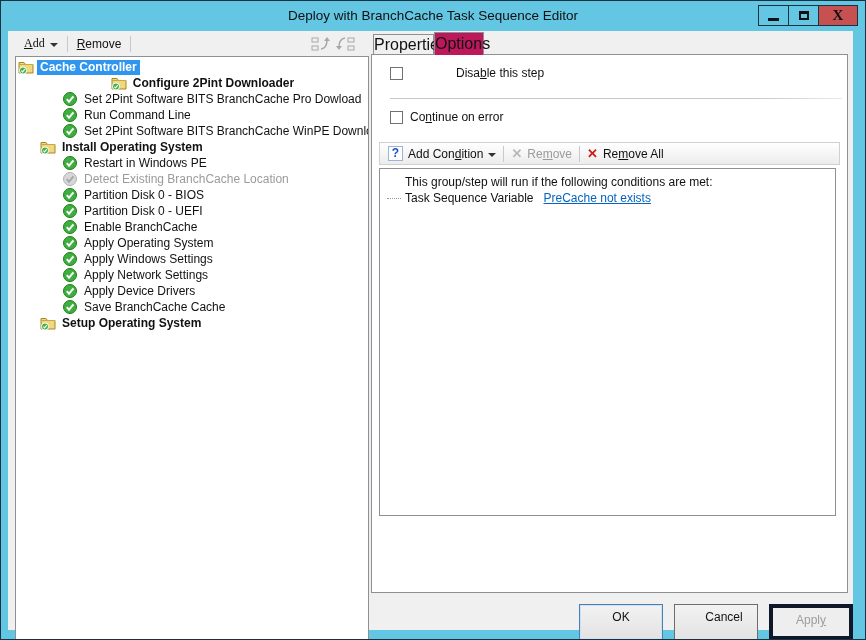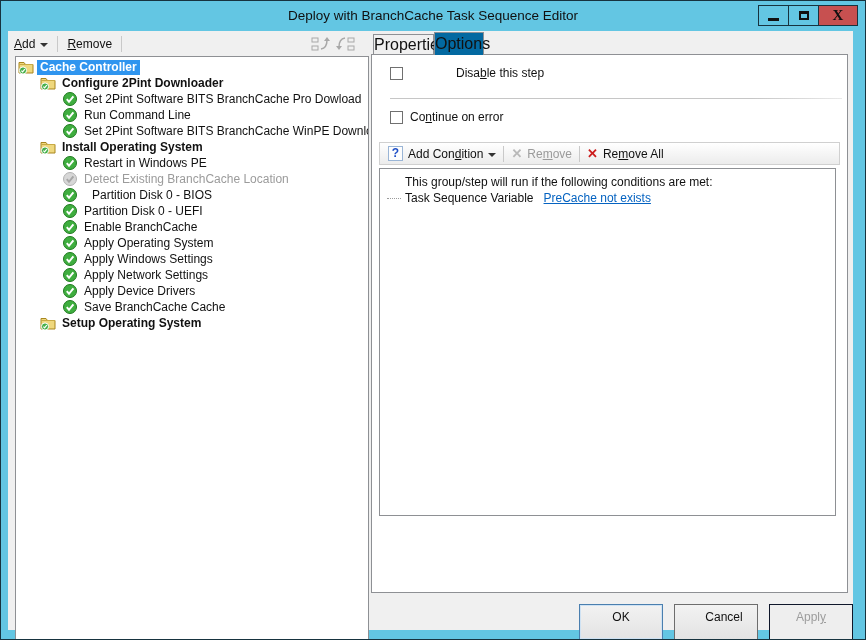--- a/index.html
+++ b/index.html
@@ -40,21 +40,21 @@
   .tree-row.bold { font-weight:bold; }
   .tree-row.disabled .tree-label { color:#9b9b9b; }
   .tree-icon { width:16px; height:16px; margin-right:3px; flex:0 0 16px; }
   .tree-icon svg { display:block; }
   .tree-label { padding:0 3px; line-height:15px; }
   .tree-label.selected { background:#2f95ef; color:#fff; }
   
   .tab { position:absolute; text-align:center; font-size:16px; background:#f0f0f0;
          border:1px solid #8e9094; border-bottom:none; cursor:default; }
   .tab-properties { left:365px; top:3px; width:61px; height:21px; line-height:20px; z-index:1; }
-  .tab-options { left:426px; top:1px; width:50px; height:23px; line-height:22px; background:#0369a1; z-index:3; }
+  .tab-options { left:426px; top:1px; width:50px; height:23px; line-height:22px; background:#be185d; z-index:3; }
   
   .panel { position:absolute; left:363px; top:23px; width:477px; height:539px;
            background:#fff; border:1px solid #8e9094; z-index:2; }
   .chk-row { position:absolute; display:flex; align-items:center; }
   .chk-row.row1 { left:18px; top:11px;gap:46px; } .chk-row.row2 { left:18px; top:55px; }
   .checkbox { width:13px; height:13px; background:#fff; border:1px solid #707070; margin-right:7px; }
   .panel-sep { position:absolute; left:18px; top:43px; width:452px; height:1px;
                background:linear-gradient(to right,#c6c6c6 80%,#e9e9e9); }
   
   .cond-toolbar { position:absolute; left:7px; top:87px; width:461px; height:23px;
@@ -71,21 +71,21 @@
                background:#fff; border:1px solid #8e9094; padding-top:5px; }
   .cond-header { margin-left:25px; height:16px; line-height:16px; }
   .cond-item { margin-left:7px; height:16px; display:flex; align-items:center; }
   .dotted { width:14px; height:1px; border-top:1px dotted #9a9a9a; margin-right:4px; }
   .cond-link { color:#0563c1; text-decoration:underline; margin-left:10px; cursor:pointer; }
   
   .footer-btn { position:absolute; top:573px; width:84px; height:36px; text-align:center;
                 line-height:24px; background:linear-gradient(#f2f2f2,#e3e3e3); cursor:default; }
   .btn-ok { left:571px; border:1px solid #4a7faf; box-shadow:0 0 0 1px #cfe2f3 inset; }
   .btn-cancel { left:666px; border:1px solid #6d6d6d;padding-left:16px; }
-  .btn-apply { left:761px; border:1px solid #0f172a; color:#9d9d9d; background:#eeeeee; }
+  .btn-apply { left:761px; border:4px solid #0f172a; color:#9d9d9d; background:#eeeeee; }
 </style>
 </head>
 <body>
 
 <div class="window">
 
   <div class="titlebar">
     <div class="title">Deploy with BranchCache Task Sequence Editor</div>
     <div class="win-btn btn-min">
         <span class="glyph-min"></span>
@@ -94,21 +94,21 @@
         <span class="glyph-max"></span>
       </div>
     <div class="win-btn btn-close">
         <span class="glyph-close">X</span>
       </div>
   </div>
 
   <div class="content">
 
     <div class="ts-toolbar">
-      <div class="tb-btn" style="">
+      <div class="tb-btn" style="margin-left:10px;font-family:Liberation Serif, serif;">
         <span><u>A</u><span>dd</span></span>
         <span class="caret"></span>
       </div>
       <div class="v-sep"></div>
       <div class="tb-btn">
         <span><u>R</u><span>emove</span></span>
       </div>
       <div class="v-sep"></div>
       <div class="reorder up">
         <svg width="22" height="20" viewBox="0 0 22 20">
@@ -133,21 +133,21 @@
           <span class="tree-icon">
             <svg width="16" height="16" viewBox="0 0 16 16">
               <path d="M1 3.5 h5 l1.5 2 H15 v8.5 H1 z" fill="#efd87e" stroke="#a8861e" stroke-width="1"></path>
               <path d="M1 5.5 H15" stroke="#c8aa45" stroke-width="1"></path>
               <circle cx="5" cy="11.5" r="3.6" fill="#47b04b" stroke="#fff" stroke-width="1"></circle>
               <path d="M3.4 11.6 l1.2 1.2 l2.2 -2.6" fill="none" stroke="#fff" stroke-width="1.2"></path>
             </svg>
           </span>
           <span class="tree-label selected">Cache Controller</span>
         </div>
-        <div class="tree-row bold" style="padding-left: 24px;">
+        <div class="tree-row bold" style="padding-left: 24px; justify-content: center;">
           <span class="tree-icon">
             <svg width="16" height="16" viewBox="0 0 16 16">
               <path d="M1 3.5 h5 l1.5 2 H15 v8.5 H1 z" fill="#efd87e" stroke="#a8861e" stroke-width="1"></path>
               <path d="M1 5.5 H15" stroke="#c8aa45" stroke-width="1"></path>
               <circle cx="5" cy="11.5" r="3.6" fill="#47b04b" stroke="#fff" stroke-width="1"></circle>
               <path d="M3.4 11.6 l1.2 1.2 l2.2 -2.6" fill="none" stroke="#fff" stroke-width="1.2"></path>
             </svg>
           </span>
           <span class="tree-label">Configure 2Pint Downloader</span>
         </div>
@@ -200,21 +200,21 @@
         </div>
         <div class="tree-row disabled" style="padding-left: 46px;">
           <span class="tree-icon">
             <svg width="16" height="16" viewBox="0 0 16 16">
               <circle cx="8" cy="8" r="6.5" fill="#d7d7d7" stroke="#b2b2b2" stroke-width="1"></circle>
               <path d="M4.8 8.2 l2.2 2.6 l4.4 -5.4" fill="none" stroke="#a6a6a6" stroke-width="2"></path>
             </svg>
           </span>
           <span class="tree-label">Detect Existing BranchCache Location</span>
         </div>
-        <div class="tree-row" style="padding-left: 46px; gap: 8px;">
+        <div class="tree-row" style="padding-left: 46px;">
           <span class="tree-icon">
             <svg width="16" height="16" viewBox="0 0 16 16">
               <circle cx="8" cy="8" r="6.5" fill="#3fae3f" stroke="#1f7a1f" stroke-width="1"></circle>
               <path d="M4.8 8.2 l2.2 2.6 l4.4 -5.4" fill="none" stroke="#fff" stroke-width="2"></path>
             </svg>
           </span>
           <span class="tree-label">Partition Disk 0 - BIOS</span>
         </div>
         <div class="tree-row" style="padding-left: 46px;">
           <span class="tree-icon">

